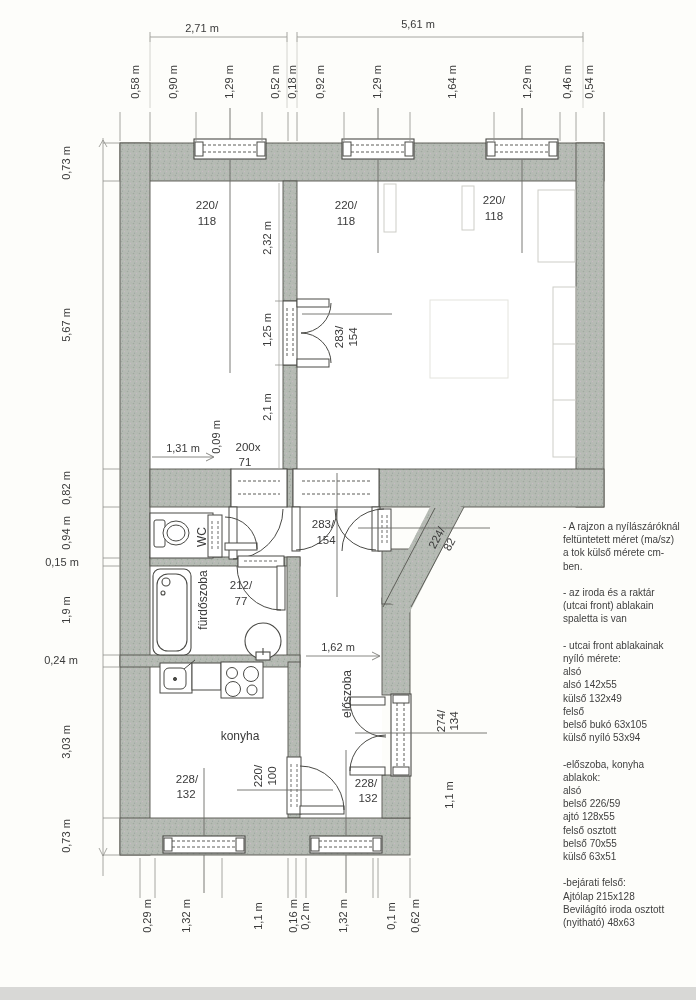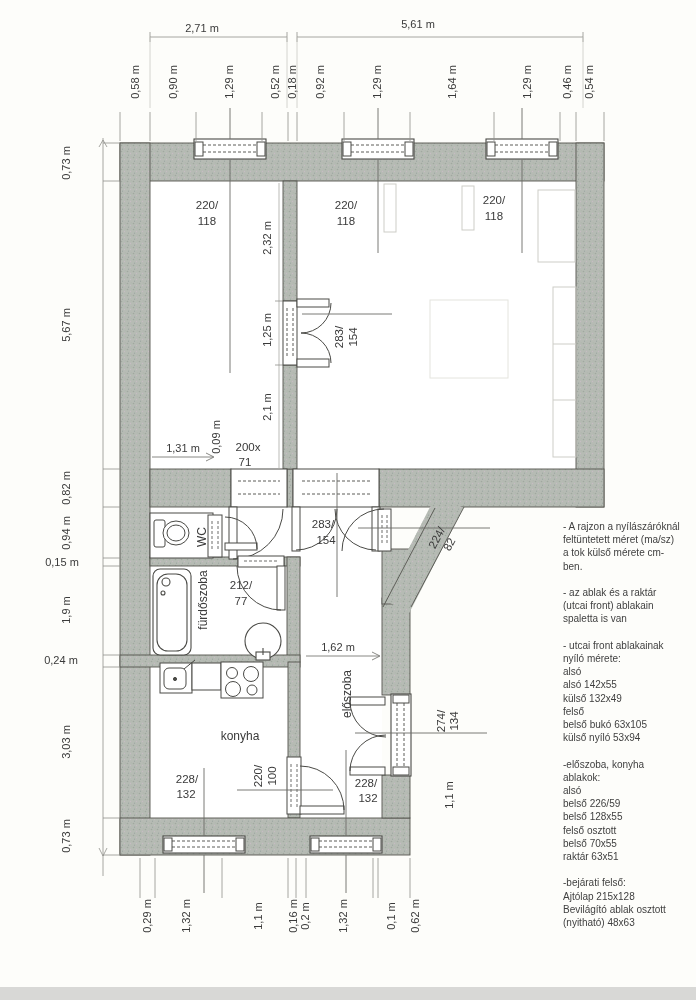--- a/index.html
+++ b/index.html
@@ -388,41 +388,41 @@
     <text class="room" transform="rotate(-90 347 694)" x="347" y="698">előszoba</text>
   </g>
 </svg>
 
 <div class="notes">
   <div class="note-line">- A rajzon a nyílászáróknál</div>
   <div class="note-line">feltüntetett méret (ma/sz)</div>
   <div class="note-line">a tok külső mérete cm-</div>
   <div class="note-line">ben.</div>
   <div class="note-line"></div>
-  <div class="note-line">- az ablak és a raktár</div>
+  <div class="note-line">- az iroda és a raktár</div>
   <div class="note-line">(utcai front) ablakain</div>
   <div class="note-line">spaletta is van</div>
   <div class="note-line"></div>
   <div class="note-line">- utcai front ablakainak</div>
   <div class="note-line">nyíló mérete:</div>
   <div class="note-line">alsó</div>
   <div class="note-line">alsó 142x55</div>
   <div class="note-line">külső 132x49</div>
   <div class="note-line">felső</div>
   <div class="note-line">belső bukó 63x105</div>
   <div class="note-line">külső nyíló 53x94</div>
   <div class="note-line"></div>
   <div class="note-line">-előszoba, konyha</div>
   <div class="note-line">ablakok:</div>
   <div class="note-line">alsó</div>
   <div class="note-line">belső 226/59</div>
-  <div class="note-line">belső 128x55</div>
+  <div class="note-line">ajtó 128x55</div>
   <div class="note-line">felső osztott</div>
   <div class="note-line">belső 70x55</div>
-  <div class="note-line">raktár 63x51</div>
+  <div class="note-line">külső 63x51</div>
   <div class="note-line"></div>
   <div class="note-line">-bejárati felső:</div>
   <div class="note-line">Ajtólap 215x128</div>
-  <div class="note-line">Bevilágító ablak osztott</div>
+  <div class="note-line">Bevilágító iroda osztott</div>
   <div class="note-line">(nyitható) 48x63</div>
 </div>
 
 <div class="scan-edge-bottom"></div>
 
 </body></html>

